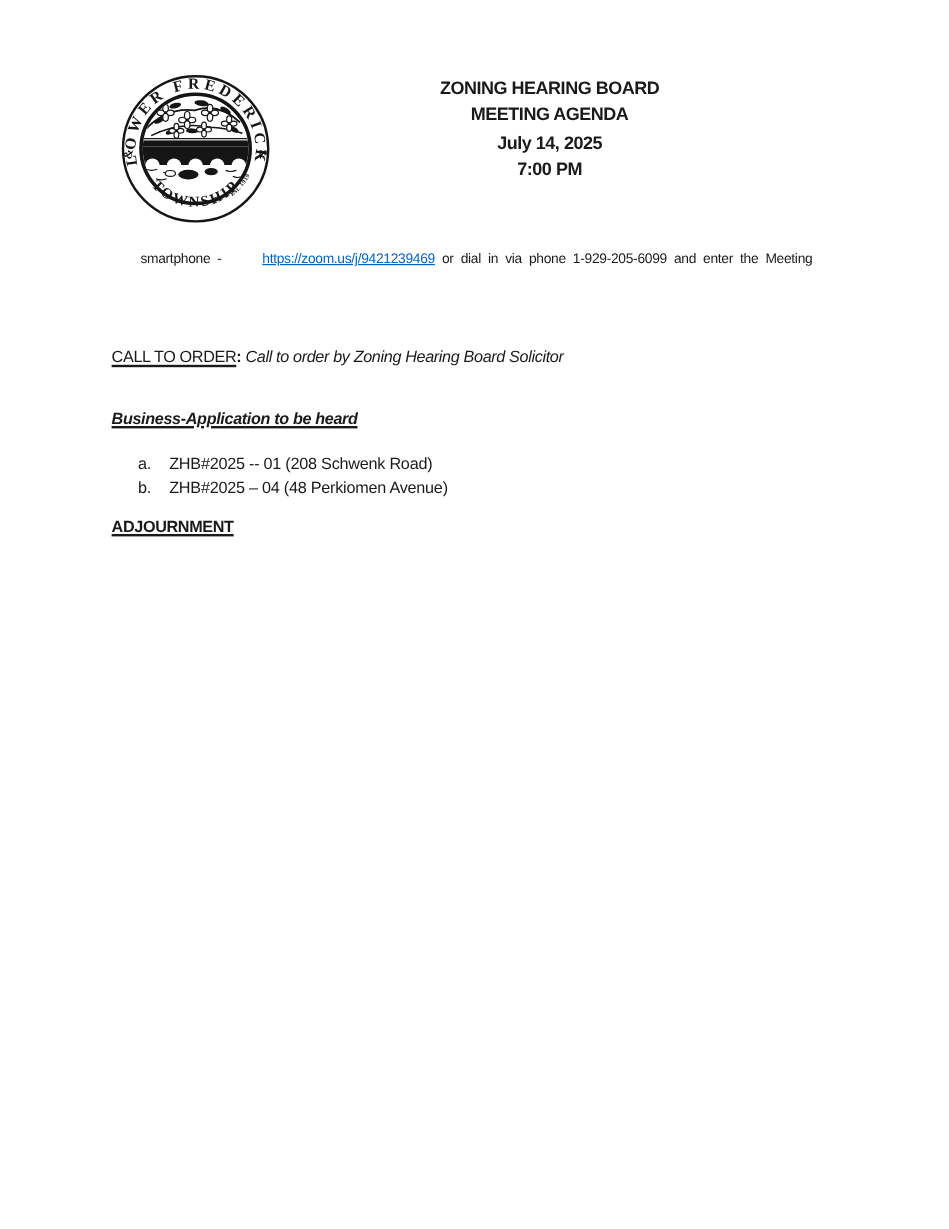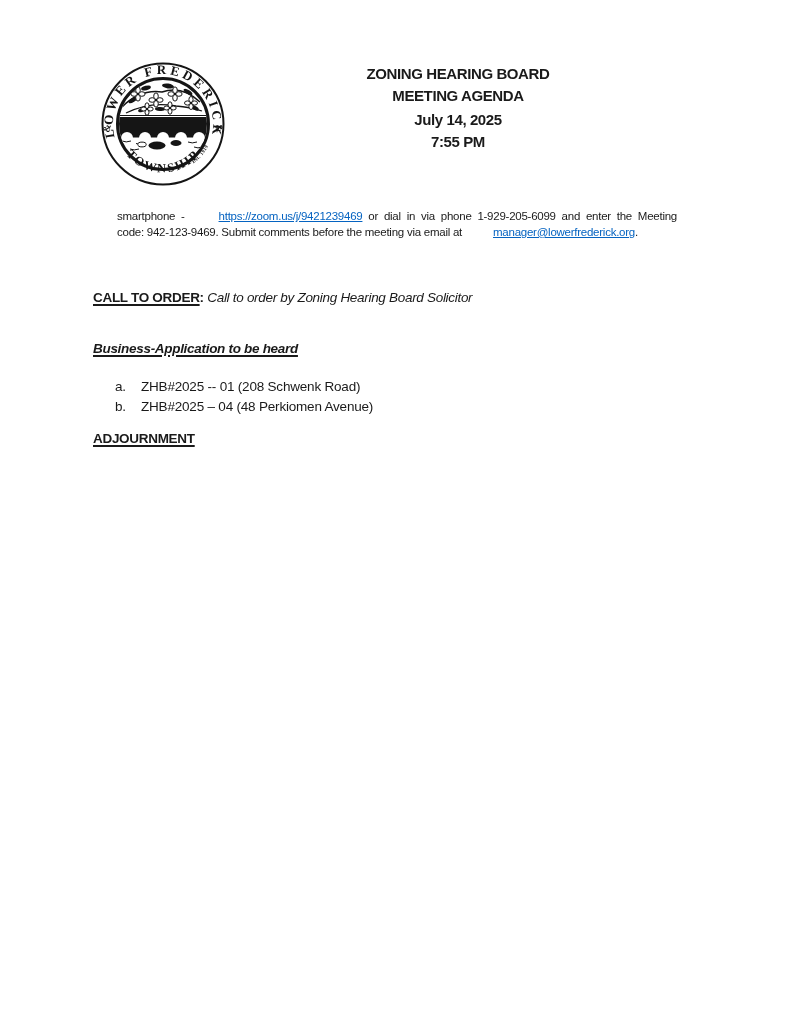--- a/index.html
+++ b/index.html
@@ -45,21 +45,21 @@
     font-size:13.5px;font-weight:700;letter-spacing:-0.3px;
     text-decoration:underline;
     text-decoration-thickness:1.5px;
     text-underline-offset:2px;
     white-space:nowrap;
   }
   .call-to-order{
     position:absolute;left:93px;top:290px;
     font-size:13.5px;letter-spacing:-0.3px;white-space:nowrap;
   }
-  .cto-label{font-weight:700;text-decoration:underline;text-decoration-thickness:1.5px;text-underline-offset:2px;}
+  .cto-label{font-weight:400;text-decoration:underline;text-decoration-thickness:1.5px;text-underline-offset:2px;}
   .cto-sep{font-weight:700;}
   .cto-desc{font-style:italic;}
 
   .business-heading{position:absolute;left:93px;top:341px;font-style:italic;}
   .agenda-list{position:absolute;left:115px;top:377px;font-size:13.5px;letter-spacing:-0.2px;}
   .agenda-item{display:flex;line-height:19.5px;white-space:nowrap;}
   .agenda-marker{width:26px;flex:0 0 26px;}
   .adjournment-heading{position:absolute;left:93px;top:431px;}
 </style>
 </head>
@@ -163,30 +163,27 @@
       <ellipse class="ink" cx="76" cy="82" rx="5.5" ry="3"></ellipse>
       <ellipse cx="42" cy="83.5" rx="4.2" ry="2.4" fill="#ffffff" stroke="#151515" stroke-width="1"></ellipse>
     </g>
   </svg>
 
   <div class="header-block">
     <div class="title-line">ZONING HEARING BOARD</div>
     <div class="title-line">MEETING AGENDA</div>
     <div class="date-block">
       <div class="title-line">July 14, 2025</div>
-      <div class="title-line">7:55 PM</div>
+      <div class="title-line">7:00 PM</div>
     </div>
   </div>
 
   <div class="notice">
     <div class="notice-line">
       <span>smartphone - </span><a class="doc-link">https://zoom.us/j/9421239469</a><span>  or dial in via phone 1-929-205-6099 and enter the Meeting</span>
-    </div>
-    <div class="notice-line last">
-      <span>code: 942-123-9469.  Submit comments before the meeting via email at </span><a class="doc-link">manager@lowerfrederick.org</a><span>.</span>
     </div>
   </div>
 
   <div class="call-to-order">
     <span class="cto-label">CALL TO ORDER</span><span class="cto-sep">: </span><span class="cto-desc">Call to order by Zoning Hearing Board Solicitor</span>
   </div>
 
   <div class="section-heading business-heading">Business-Application to be heard</div>
 
   <div class="agenda-list">

